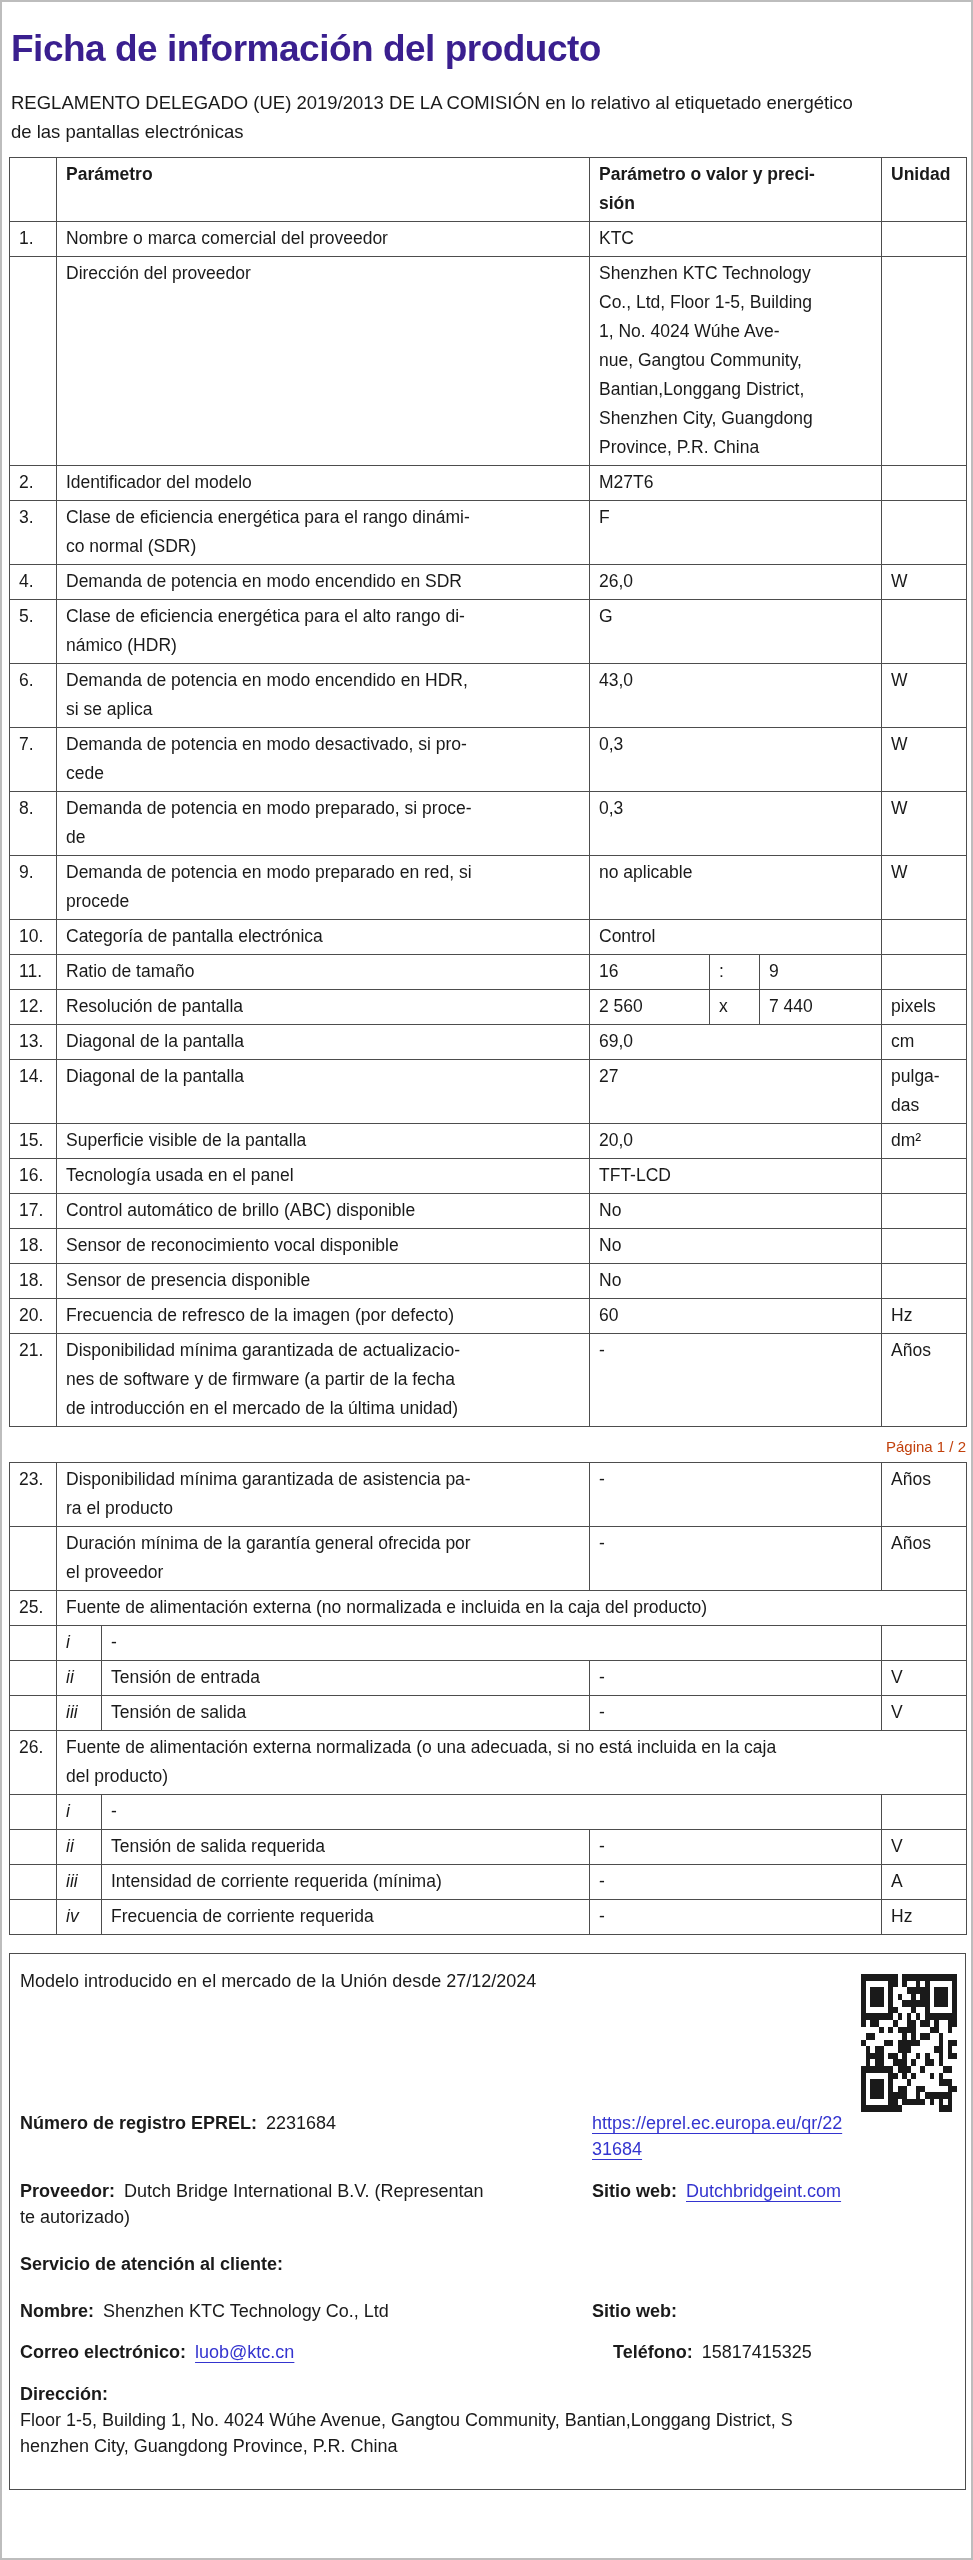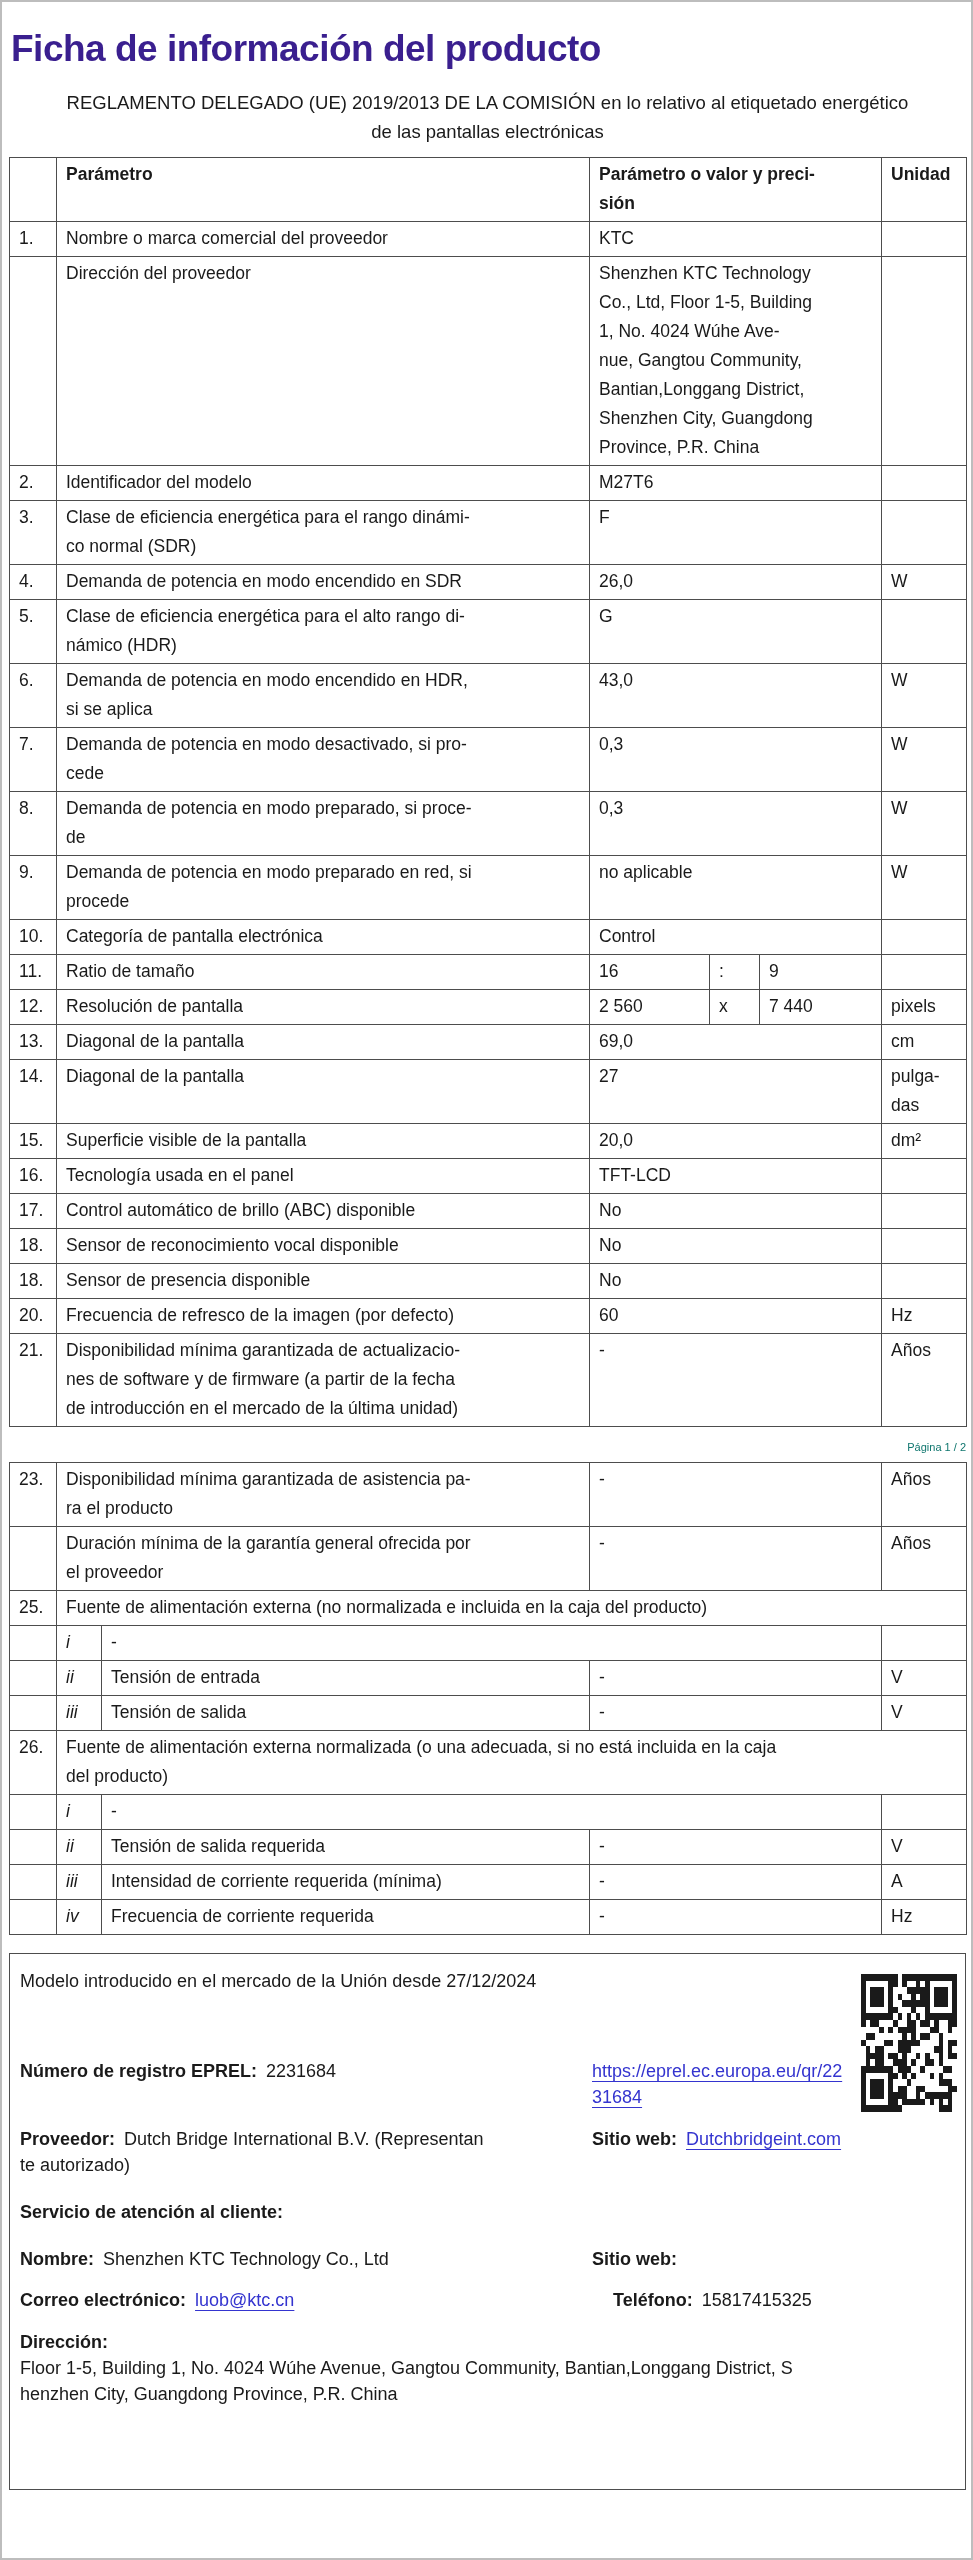--- a/index.html
+++ b/index.html
@@ -22,21 +22,20 @@
   .doc-title{
     margin:4px 0 0 2px;
     font-size:37px;line-height:46px;
     font-weight:bold;letter-spacing:-0.5px;
     color:var(--title-color);
   }
   .doc-subtitle{
     margin:16px 0 11px 2px;
     font-size:18.5px;line-height:29px;
     white-space:pre-line;
-    text-align:center;
   }
   table.ptable{
     border-collapse:collapse;
     width:957px;table-layout:fixed;
   }
   .ptable td,.ptable th{
     border:1px solid var(--border-color);
     vertical-align:top;
     padding:2px 9px 3px 9px;
     font-size:17.5px;line-height:29px;
@@ -44,22 +43,22 @@
     text-align:left;font-weight:normal;
     overflow:hidden;
   }
   .ptable th{font-weight:bold;}
   .num{text-align:right;padding-right:7px;padding-left:2px;}
   .val-r{text-align:right;}
   .val-c{text-align:center;padding-left:2px;padding-right:2px;}
   .subnum{font-style:italic;text-align:center;padding-left:2px;padding-right:2px;}
   .page-indicator{
     width:957px;text-align:right;
-    font-size:11px;line-height:18px;
-    margin:11px 0 6px 0;color:#0f766e;
+    font-size:15px;line-height:18px;
+    margin:11px 0 6px 0;color:#c2410c;
   }
   .footer-box{
     position:relative;
     margin-top:18px;
     width:957px;height:537px;
     box-sizing:border-box;
     border:1px solid var(--border-color);
     padding:12px 10px 4px 10px;
     font-size:18px;line-height:26px;
     overflow:hidden;
@@ -69,21 +68,21 @@
   .val{margin-left:9px;white-space:pre-line;}
   .link{
     color:var(--link-color);
     text-decoration:underline;
     text-decoration-thickness:1px;
     text-underline-offset:4px;
     white-space:pre-line;
     cursor:pointer;
   }
   .mt-model{margin-top:2px;}
-  .mt-eprel{margin-top:64px;}
+  .mt-eprel{margin-top:116px;}
   .mt-prov{margin-top:16px;}
   .mt-serv{margin-top:21px;}
   .mt-nombre{margin-top:21px;}
   .mt-correo{margin-top:15px;gap:21px;}
   .mt-dir{margin-top:16px;}
   .addr{white-space:pre-line;}
   .qr{
     position:absolute;top:20px;right:8px;
     width:96px;height:138px;
   }

